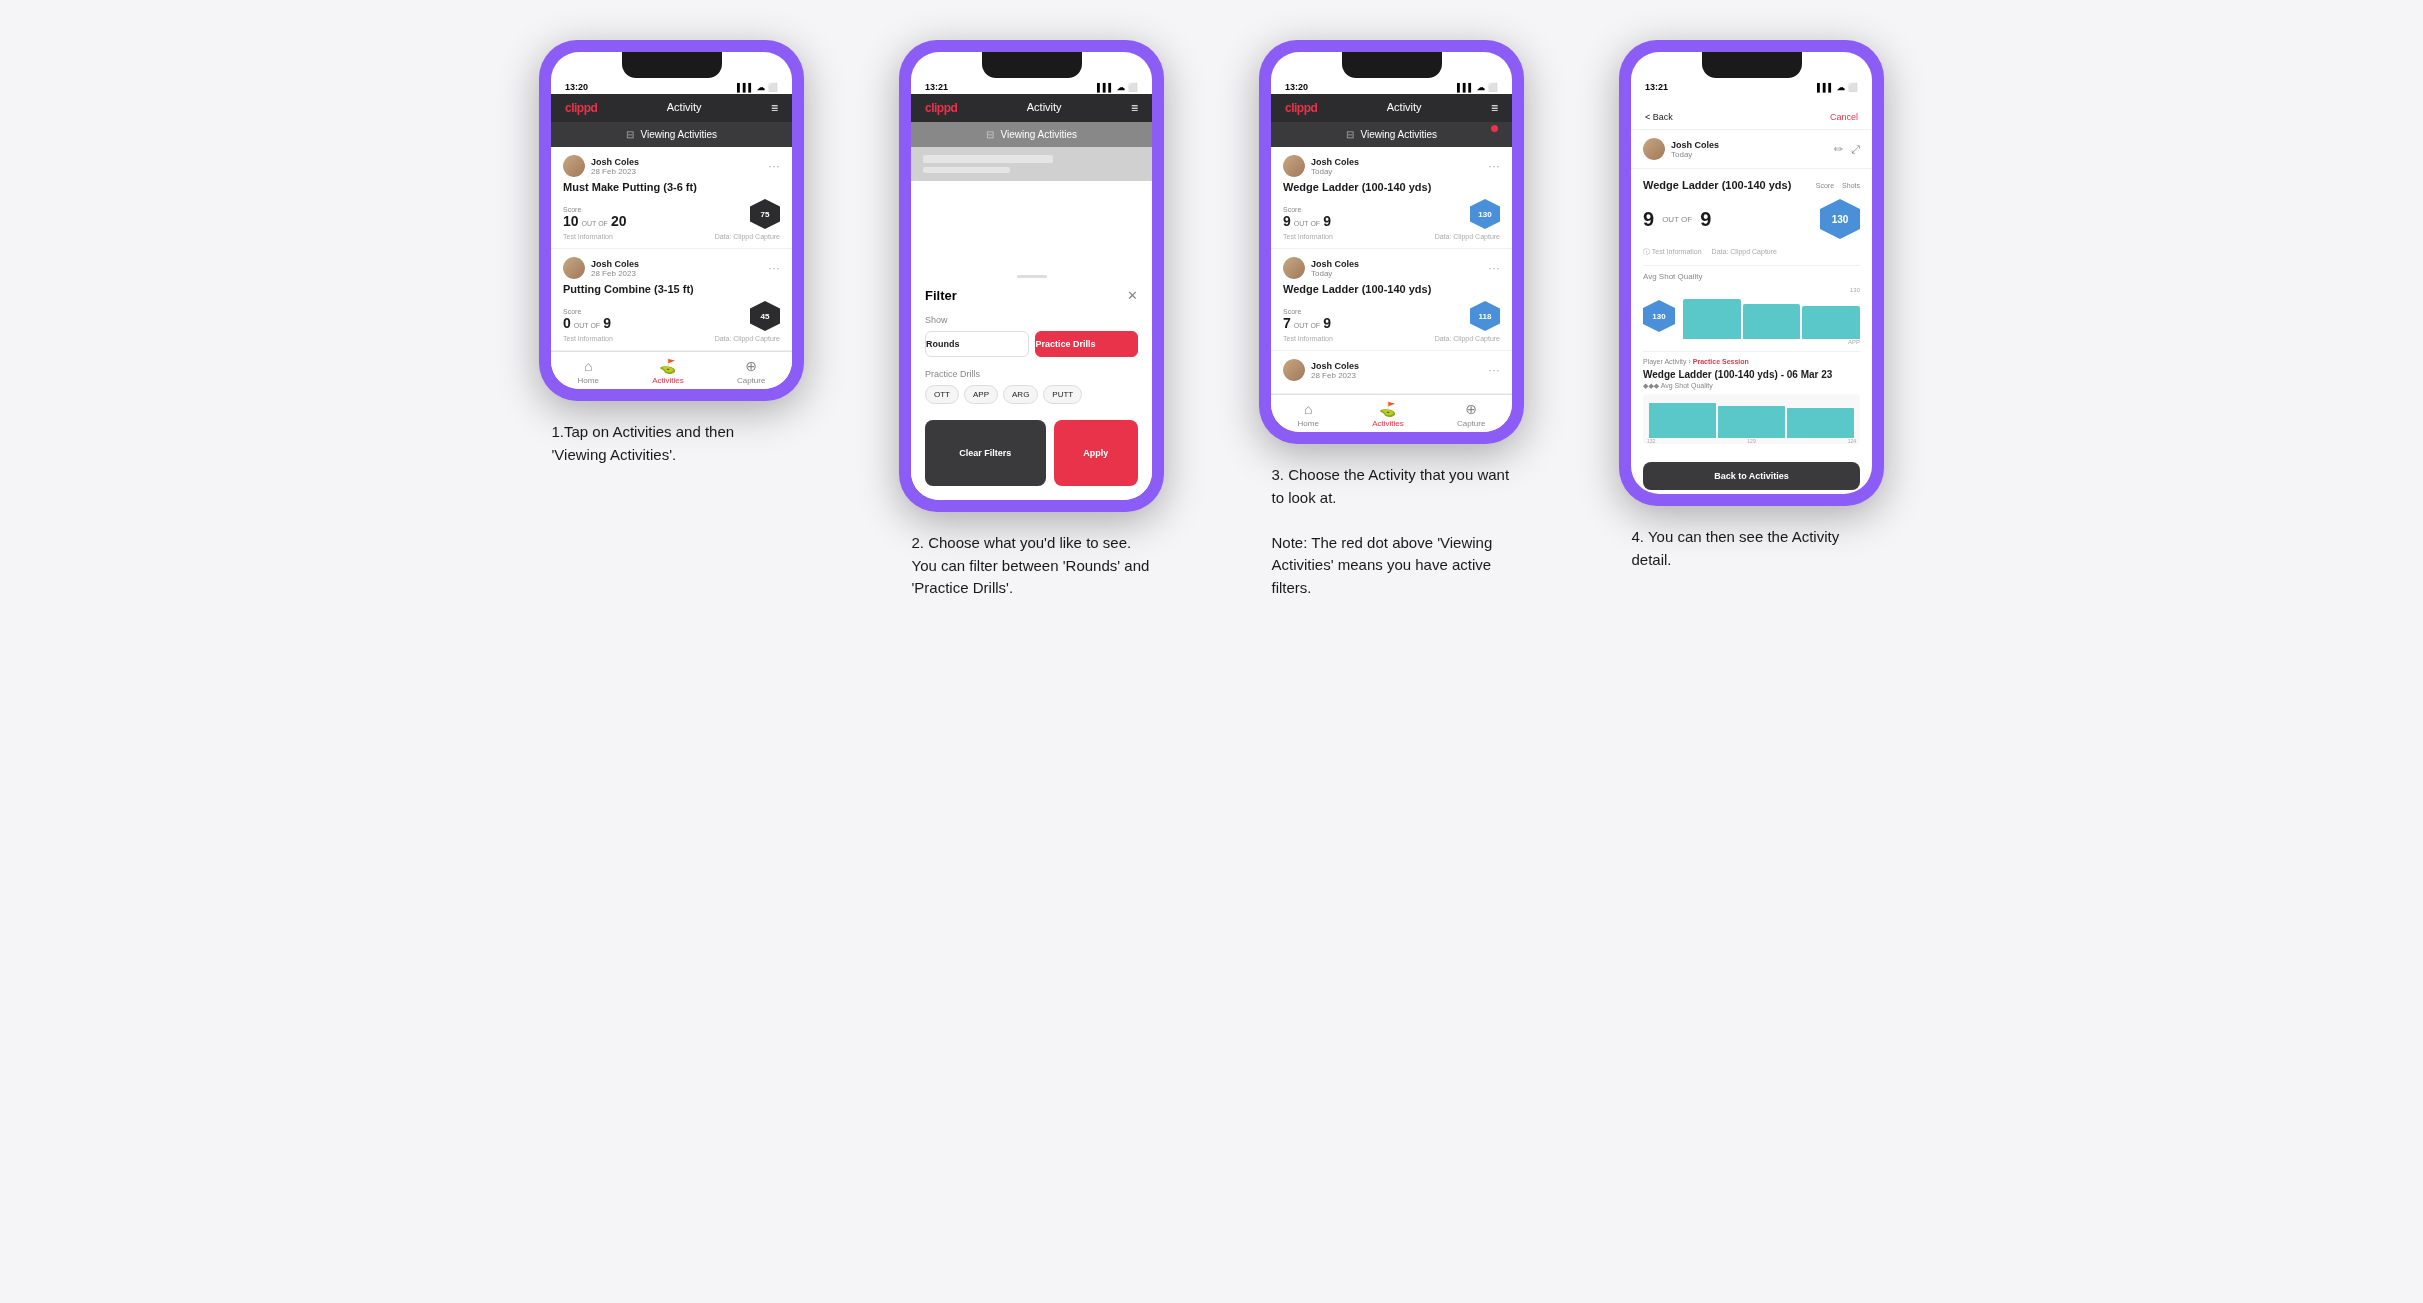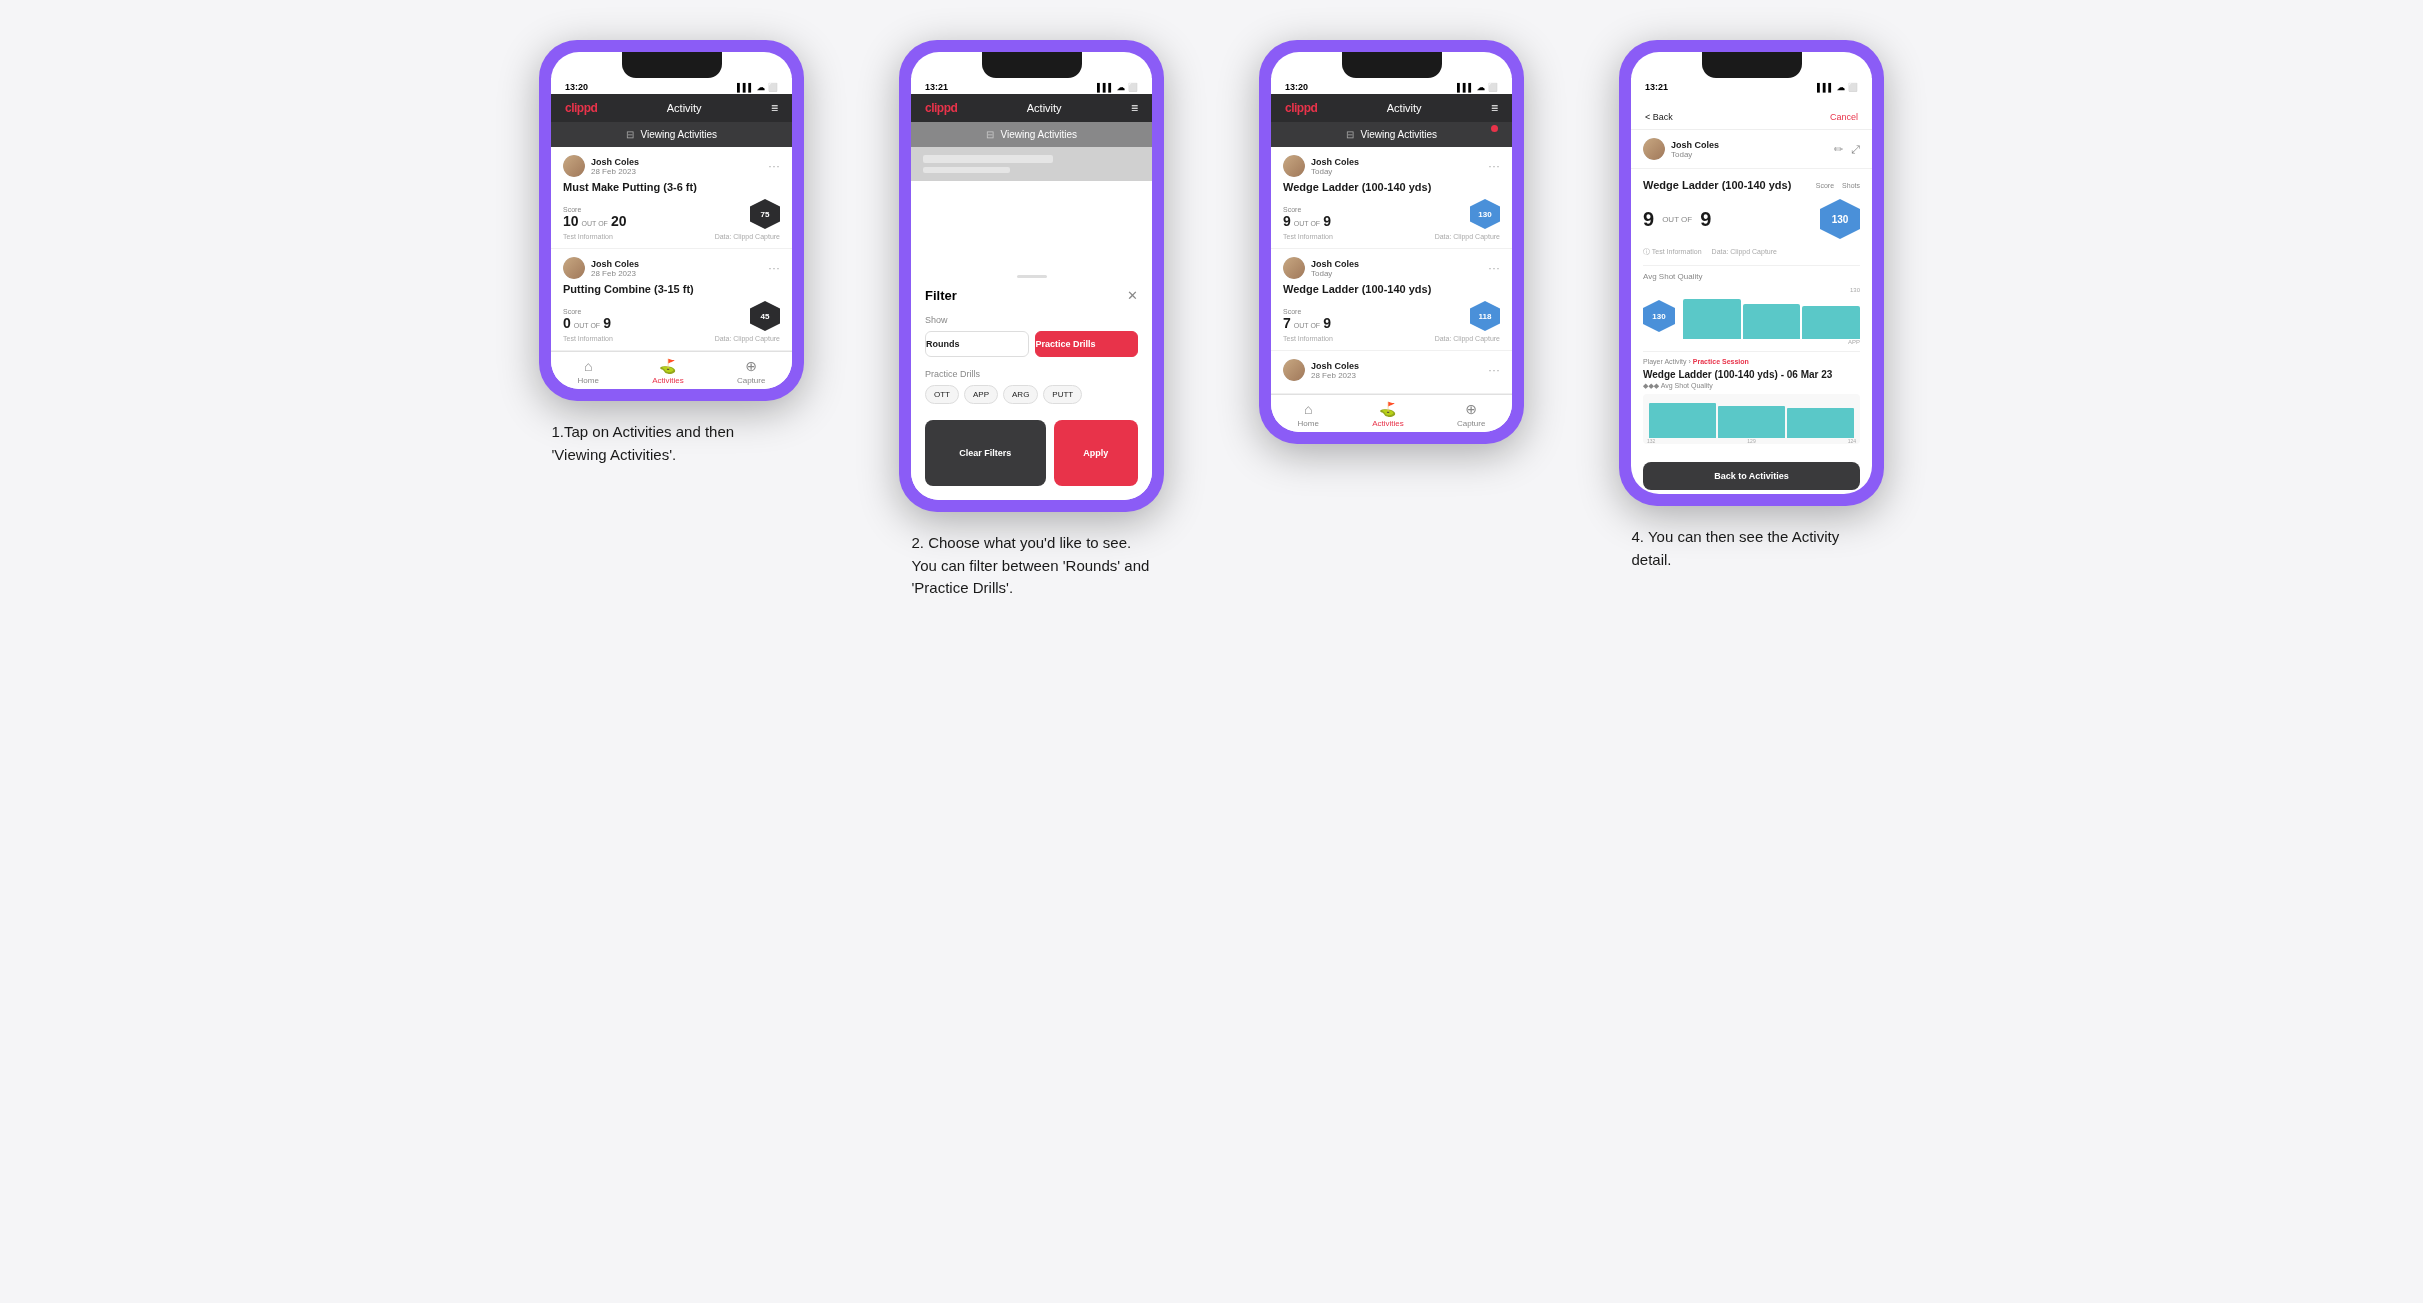--- a/index.html
+++ b/index.html
@@ -65,21 +65,21 @@
       gap: 3px;
       align-items: center;
       font-size: 8px;
     }
 
     
     .app-nav {
       background: #2c2c2e;
       padding: 7px 14px;
       display: flex;
-      align-items: center;
+      align-items: flex-start;
       justify-content: space-between;
     }
     .app-logo {
       color: #e8334a;
       font-weight: 800;
       font-size: 12px;
       letter-spacing: -0.5px;
     }
     .app-nav-title {
       color: #fff;
@@ -773,20 +773,25 @@
             <span class="nav-icon">⛳</span>
             <span>Activities</span>
           </div>
           <div class="nav-item">
             <span class="nav-icon">⊕</span>
             <span>Capture</span>
           </div>
         </div>
       </div>
     </div>
+    <div class="step-text">
+      <p>3. Choose the Activity that you want to look at.</p>
+      <br>
+      <p>Note: The red dot above 'Viewing Activities' means you have active filters.</p>
+    </div>
   </div>
 
   <div class="step-col">
     <div class="phone">
       <div class="phone-inner">
         <div class="phone-notch"></div>
         <div class="status-bar">
           <span>13:21</span>
           <div class="status-icons">
             <span>▌▌▌</span>

